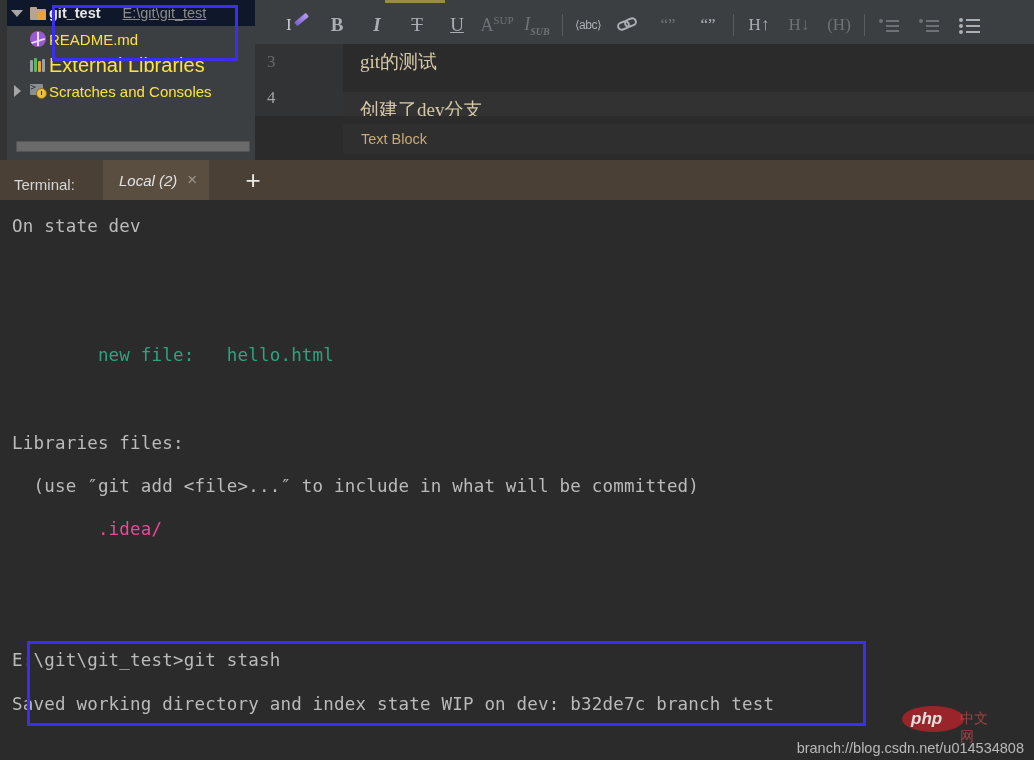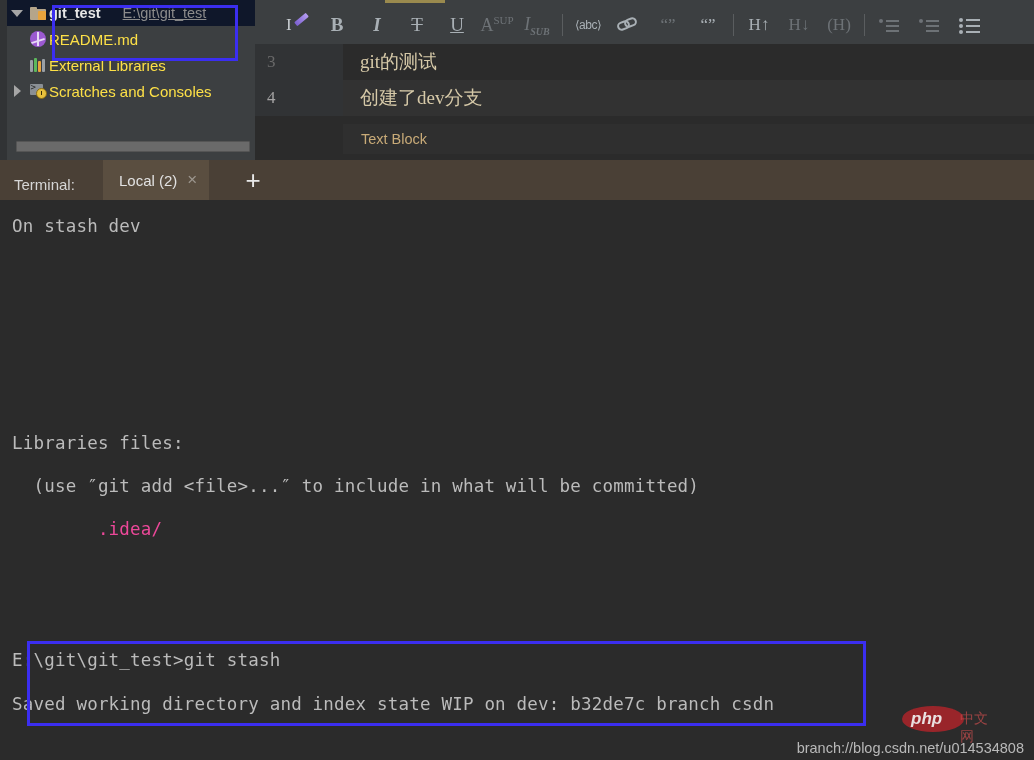--- a/index.html
+++ b/index.html
@@ -108,36 +108,36 @@
   .listicon .bar{position:absolute;left:7px;height:2px;background:#a9b0b5;}
   .listicon.dim .dot,.listicon.dim .bar{background:#6d7276;}
 
   
   .ed-gutter{position:absolute;left:0;top:44px;width:88px;height:72px;background:#313335;}
   .ed-gutter .ln{text-align:left;padding-left:12px;color:#696969;font-size:17px;font-family:"Liberation Serif",serif;height:36px;line-height:36px;}
   .ed-gutter .ln.cur{color:#a4a3a3;}
   .ed-divider{position:absolute;left:88px;top:44px;width:1px;height:72px;background:#4a4a4a;}
   .ed-body{position:absolute;left:88px;top:44px;width:691px;height:72px;background:#2b2b2b;}
   .ed-line{height:36px;line-height:36px;padding-left:17px;font-size:19px;color:#d6c9a8;font-family:"Liberation Serif",serif;white-space:nowrap;}
-  .ed-line.cur{background:#323232;}
+  .ed-line.cur{background:#323232;margin-top:12px;}
   .breadcrumb-bar{
     position:absolute;left:88px;top:124px;width:691px;height:30px;background:#2f2f2f;
     display:flex;align-items:center;padding-left:18px;box-sizing:border-box;
   }
   .breadcrumb-bar .crumb{color:#c9ab78;font-size:14.5px;}
   .crumb-shadow{position:absolute;left:88px;top:116px;width:691px;height:8px;background:#2b2b2b;}
 
   
   .term-strip{position:absolute;left:0;top:160px;width:1034px;height:40px;background:#4a4036;}
   .term-title{position:absolute;left:14px;top:0;height:48px;display:flex;align-items:center;color:#d6d6d6;font-size:15px;}
   .term-tab{
     position:absolute;left:103px;top:0;height:40px;background:#5a4e40;
     display:flex;align-items:center;padding:0 12px 0 16px;box-sizing:border-box;
   }
-  .term-tab .tlbl{color:#e2e2e2;font-size:15px;}
+  .term-tab .tlbl{color:#e2e2e2;font-size:15px;font-style:italic;}
   .term-tab .tclose{color:#9c968e;font-size:17px;margin-left:10px;}
   .term-add{
     position:absolute;left:232px;top:0;width:42px;height:40px;
     display:flex;align-items:center;justify-content:center;color:#e8e8e8;font-size:26px;font-weight:300;
   }
 
   
   .term-body{
     position:absolute;left:0;top:200px;width:1034px;height:560px;background:#2b2b2b;
     font-family:"DejaVu Sans Mono","Liberation Mono",monospace;
@@ -204,21 +204,21 @@
 
         <div class="tree-row" style="padding-left:20px;">
           <span class="nodeicon">
             <span class="ic-books">
                 <i></i>
                 <i></i>
                 <i></i>
                 <i></i>
               </span>
           </span>
-          <span class="lbl-plain" style="font-size:15px;">External Libraries</span>
+          <span class="lbl-plain" style="font-size:20px;">External Libraries</span>
         </div>
 
         <div class="tree-row">
           <span class="twisty">
               <span class="tri-right"></span>
             </span>
           <span class="nodeicon">
             <span class="ic-scratch">
                 <span class="sq"></span>
                 <span class="clock"></span>
@@ -336,26 +336,27 @@
   <div class="term-strip">
     <div class="term-title">Terminal:</div>
     <div class="term-tab">
       <span class="tlbl">Local (2)</span>
       <span class="tclose">×</span>
     </div>
     <div class="term-add">+</div>
   </div>
 
   <div class="term-body">
-    <div class="tline" style="top:16px">On stash dev</div>
+    <div class="tline" style="top:16px">On state dev</div>
+    <div class="tline green" style="top:145px">        new file:   hello.html</div>
     <div class="tline" style="top:233px">Libraries files:</div>
     <div class="tline" style="top:276px">  (use ″git add &lt;file&gt;...″ to include in what will be committed)</div>
     <div class="tline blue" style="top:319px">        .idea/</div>
     <div class="tline" style="top:450px">E:\git\git_test&gt;git stash</div>
-    <div class="tline" style="top:494px">Saved working directory and index state WIP on dev: b32de7c branch csdn</div>
+    <div class="tline" style="top:494px">Saved working directory and index state WIP on dev: b32de7c branch test</div>
   </div>
 
   <div class="anno-box" id="anno-term"></div>
 
   <div class="wm-php">
     <span class="blob"></span>
     <span class="txt">php</span>
     <span class="cn">中文网</span>
   </div>
   <div class="wm-url">branch://blog.csdn.net/u014534808</div>

